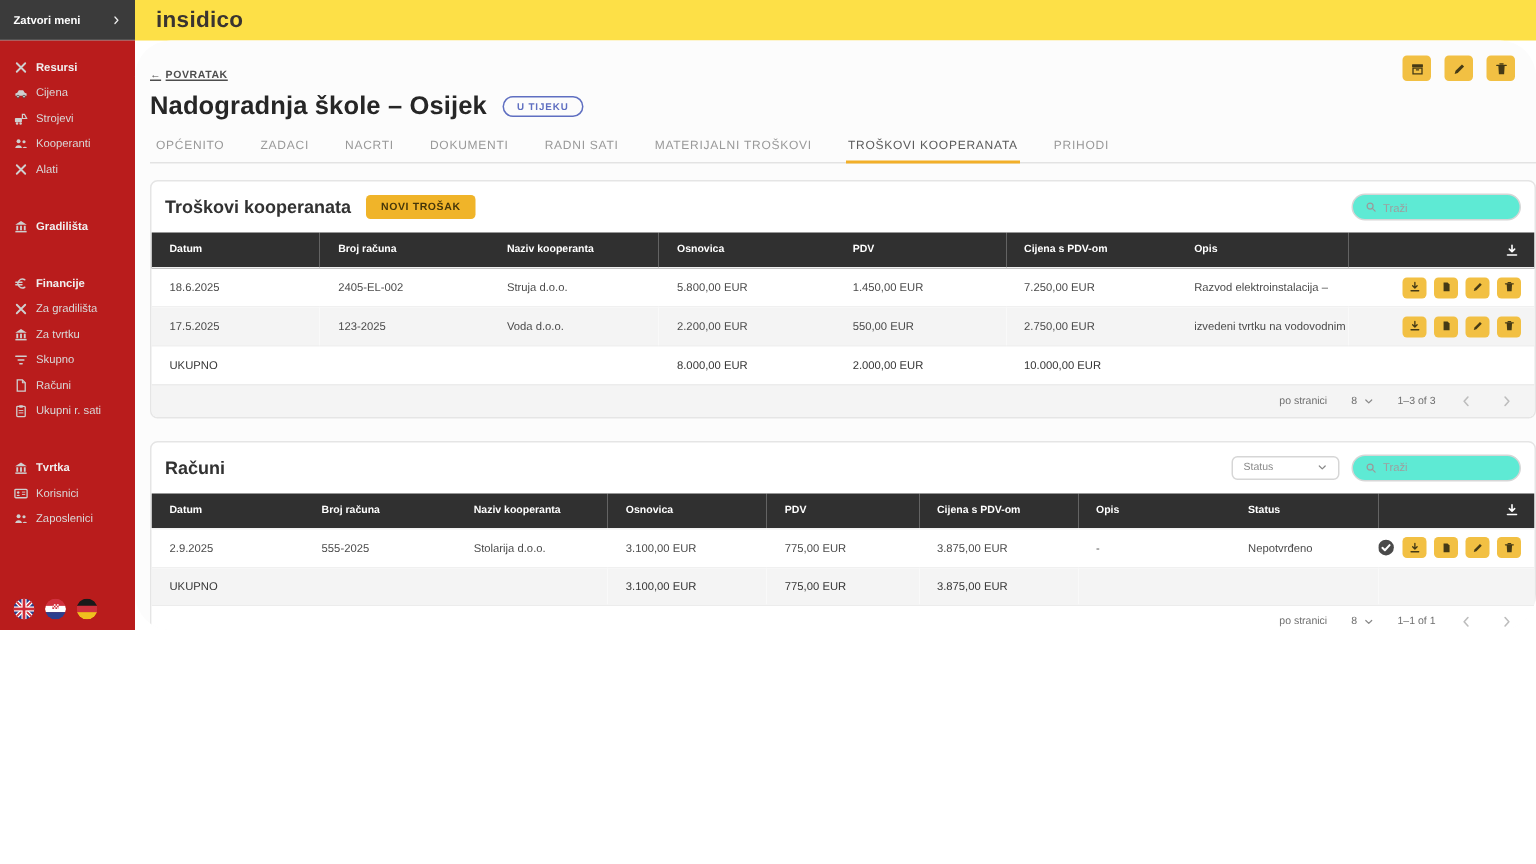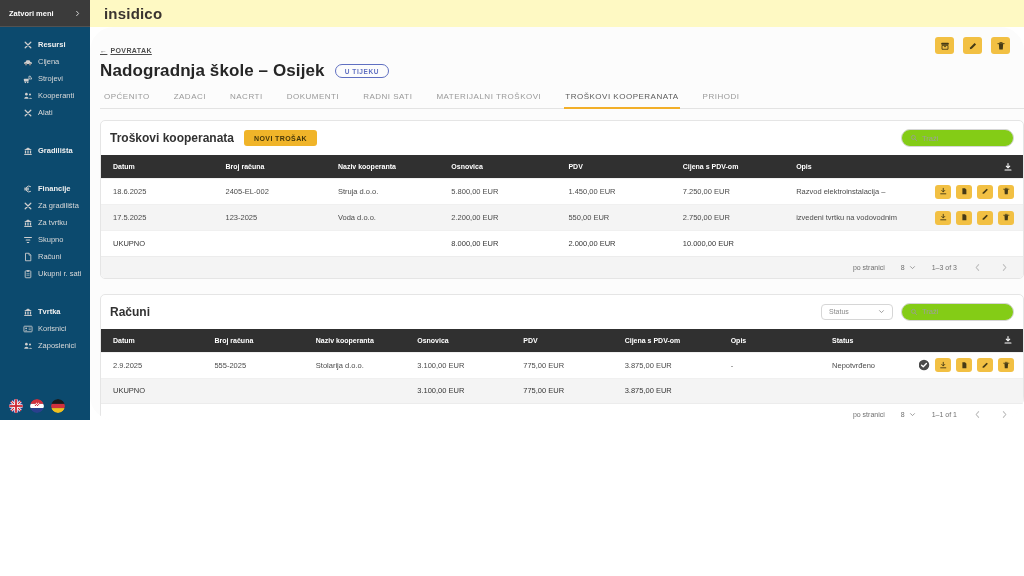--- a/index.html
+++ b/index.html
@@ -4,33 +4,33 @@
 <style>
   * { margin:0; padding:0; box-sizing:border-box; }
   html,body { width:1024px; height:576px; overflow:hidden; }
   body { font-family:"Liberation Sans","DejaVu Sans",sans-serif; background:#fff; color:#333; }
   .app { display:flex; flex-direction:column; width:1024px; height:420px; }
 
   
   .topbar { display:flex; height:27px; flex:0 0 27px; }
   .topbar-left { width:90px; flex:0 0 90px; background:#3b3b3b; color:#fff; display:flex; align-items:center; justify-content:space-between; padding:0 9px; font-size:7.5px; font-weight:bold; border-bottom:1px solid rgba(255,255,255,.12); cursor:pointer; }
   .topbar-left .chev { width:7px; height:7px; color:#eee; }
-  .topbar-main { flex:1; background:#fef9c3; display:flex; align-items:center; padding:0 14px; }
+  .topbar-main { flex:1; background:#fde047; display:flex; align-items:center; padding:0 14px; }
   .logo { font-size:15px; font-weight:bold; color:#3a3430; letter-spacing:.2px; cursor:pointer; }
   .topbar-right { margin-left:auto; display:flex; align-items:center; gap:9px; }
   .company { font-size:8.5px; font-weight:bold; color:#342c18; }
   .bell { width:11px; height:11px; color:#342c18; cursor:pointer; }
   .avatar { width:15px; height:15px; border-radius:50%; background:#fff; display:flex; align-items:center; justify-content:center; color:#6d6d6d; cursor:pointer; }
   .avatar svg { width:9px; height:9px; }
   .username { font-size:8.5px; font-weight:bold; color:#342c18; }
   .user-chev { width:8px; height:8px; color:#342c18; cursor:pointer; }
 
   
   .shell { flex:1; display:flex; min-height:0; }
-  .sidebar { width:90px; flex:0 0 90px; background:#0c4a6e; padding-top:9px; position:relative;padding-left:14px; }
+  .sidebar { width:90px; flex:0 0 90px; background:#b91c1c; padding-top:9px; position:relative; }
   .side-group { margin-bottom:21px; }
   .side-item { display:flex; align-items:center; gap:5px; padding:3.5px 0 3.5px 9px; font-size:7.5px; color:#d9d9d9; cursor:pointer; white-space:nowrap; }
   .side-item.bold { font-weight:bold; color:#f0f0f0; }
   .side-item .sicon { width:10px; height:10px; flex:0 0 10px; color:#cfcfcf; }
   .flags { position:absolute; bottom:7px; left:9px; display:flex; gap:7px; }
   .flag { width:14px; height:14px; border-radius:50%; cursor:pointer; display:block; }
 
   
   .main { flex:1; background:#fcfcfc; padding:12px 0 0 10px; position:relative; overflow:hidden;border-radius:24px; }
   .back-link { display:inline-flex; align-items:center; gap:3px; font-size:7px; font-weight:bold; letter-spacing:.4px; color:#4d4d4d; text-decoration:underline; cursor:pointer; }
@@ -46,21 +46,21 @@
   .tab.active { color:#5a5a5a; border-bottom-color:#f2af29; }
 
   
   .card { border:1px solid #e5e5e5; border-radius:5px; background:#fff; margin-top:11px; overflow:hidden; }
   .card-head { display:flex; align-items:center; gap:10px; padding:8px 9px; }
   .card-title { font-size:12px; font-weight:bold; color:#323232; }
   .btn-primary { background:#f0b429; color:#46370a; font-size:7px; font-weight:bold; letter-spacing:.4px; padding:4.5px 10px; border-radius:3px; border:none; cursor:pointer; }
   .head-right { margin-left:auto; display:flex; align-items:center; gap:8px; }
   .select-box { display:flex; align-items:center; justify-content:space-between; border:1px solid #d6d6d6; border-radius:4px; width:72px; padding:3.5px 7px; font-size:7px; color:#8a8a8a; cursor:pointer; background:#fff; }
   .select-box .chev { width:7px; height:7px; color:#8a8a8a; }
-  .search-box { display:flex; align-items:center; gap:4px; border:1px solid #d6d6d6; border-radius:11px; padding:3.5px 8px; width:113px; background:#84cc16; }
+  .search-box { display:flex; align-items:center; gap:4px; border:1px solid #d6d6d6; border-radius:11px; padding:3.5px 8px; width:113px; background:#5eead4; }
   .search-box svg { width:8px; height:8px; color:#9a9a9a; flex:0 0 8px; }
   .search-box input { border:none; outline:none; width:100%; font-size:7.5px; color:#555; background:transparent; font-family:inherit; }
   .search-box input::placeholder { color:#9e9e9e; }
 
   table { width:100%; border-collapse:collapse; table-layout:fixed; }
   thead th { background:#303030; color:#fff; font-size:7px; font-weight:bold; text-align:left; padding:6.5px 0 6.5px 12px; white-space:nowrap; }
   thead th.th-dl { padding-right:10px; }
   thead th.th-dl svg { width:10px; height:10px; display:block; margin-left:auto; color:#fff; cursor:pointer; }
   tbody td { font-size:7.5px; color:#4b4b4b; padding:0 0 0 12px; height:25px; border-top:1px solid #f0f0f0; white-space:nowrap; overflow:hidden; }
   tr.alt td { background:#f4f4f4; }

